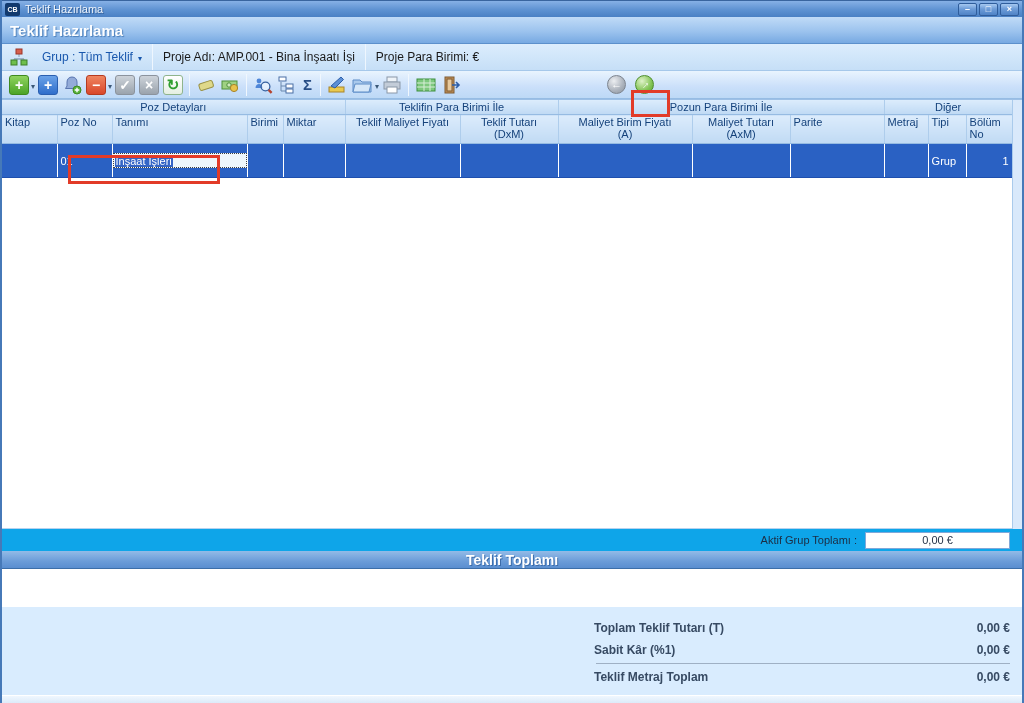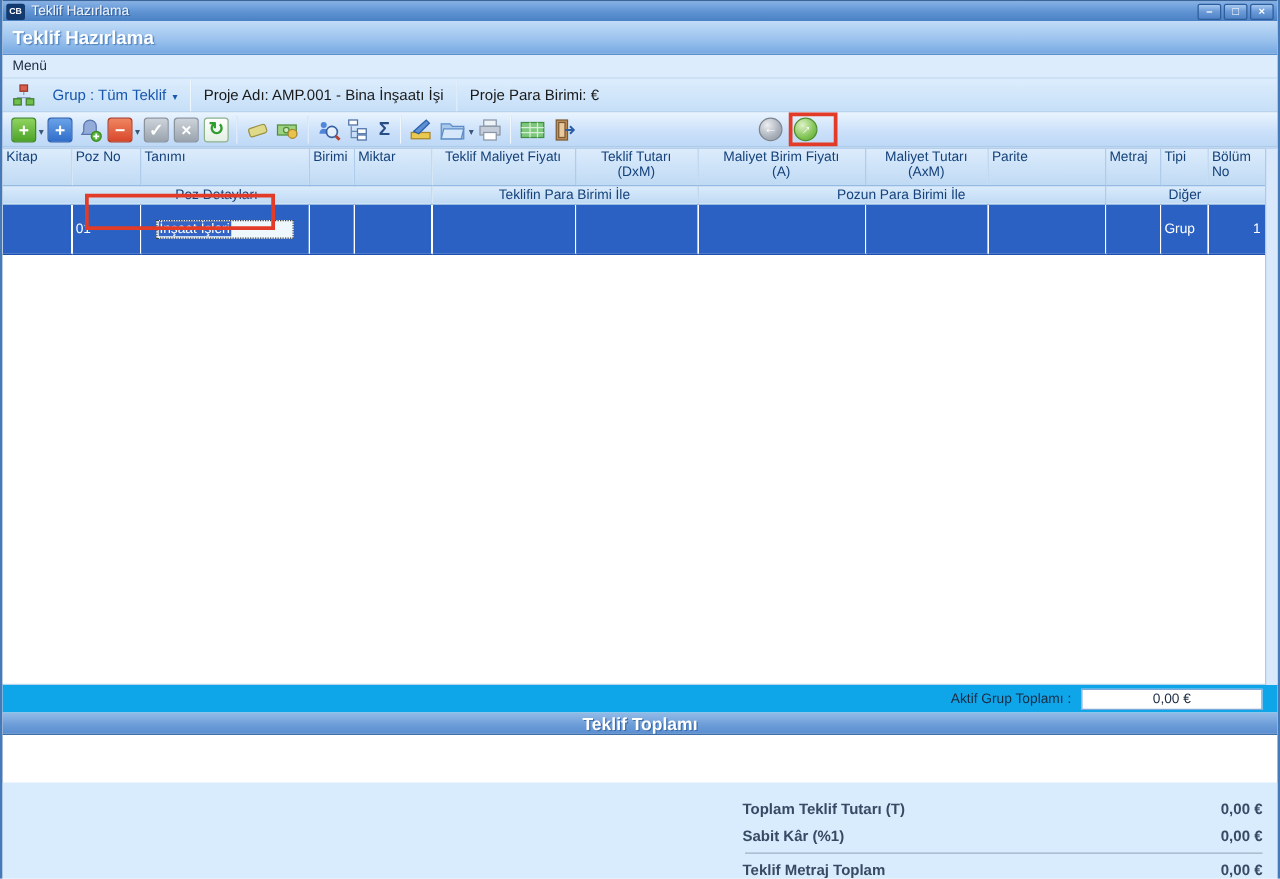--- a/index.html
+++ b/index.html
@@ -64,21 +64,21 @@
   tr.sel td{background:#2a61c3;color:#fff;border-right:1px solid rgba(255,255,255,.45);border-bottom:1px solid #1e4fae;}
   tr.r2 td{color:#9b231b;border-right:1px solid #dde6f0;border-bottom:1px solid #cfdcec;}
   tr.r2 td.cg-a{background:#faf2da;}
   tr.r2 td.cg-b{background:#ffffe1;}
   tr.r2 td.cg-c{background:#eaeaf8;}
   tr.r2 td.cg-d{background:#fdf0ee;}
   td.num{text-align:right;}
   .editor{height:15px;background:#eef7fc;outline:1px dotted #3f3f3f;outline-offset:-1px;
           display:flex;align-items:center;padding:0 2px;margin:0;}
   .editor .seltext{background:#3465c6;color:#fff;font-size:11px;padding:0 1px;}
-  td.editcell{padding:12px;}
+  td.editcell{padding:0;}
   .scrollstrip{position:absolute;right:0;top:0;width:10px;height:429px;background:#d9e9fb;border-left:1px solid #aacbec;}
   
   .aktifband{height:23px;background:#0ea5e9;border-top:1px solid #b5d2ef;display:flex;align-items:center;
              justify-content:flex-end;padding-right:12px;}
   .aktif-label{font-size:11px;color:#1d2c42;margin-right:8px;}
   .aktif-box{width:145px;height:17px;background:#fff;border:1px solid #7fa8d9;display:flex;
              align-items:center;justify-content:center;font-size:11px;color:#1d2c42;}
   
   .tekheader{height:18px;background:linear-gradient(180deg,#93bbe7 0%,#6b9cd8 60%,#5a8ed0 100%);
              border-bottom:1px solid #3c6ea8;display:flex;align-items:center;justify-content:center;}
@@ -111,23 +111,20 @@
       <span class="winbtn">–</span>
       <span class="winbtn">□</span>
       <span class="winbtn">×</span>
     </div>
   </div>
 
   <div class="caption">
     <span>Teklif Hazırlama</span>
   </div>
 
-  <div class="menubar">
-    <span>Menü</span>
-  </div>
 
   <div class="contextbar">
     <svg class="orgchart" width="18" height="18" viewBox="0 0 18 18">
       <path d="M9 6v3M4 13v-2h10v2M4 11h10" stroke="#8aa0b8" fill="none"></path>
       <rect x="6" y="1" width="6" height="5" fill="#d6604d" stroke="#9c3528"></rect>
       <rect x="1" y="12" width="6" height="5" fill="#6fbf4c" stroke="#3f7f2a"></rect>
       <rect x="11" y="12" width="6" height="5" fill="#6fbf4c" stroke="#3f7f2a"></rect>
     </svg>
     <span class="ctx-group">Grup : Tüm Teklif</span>
     <span class="ctx-dd">▾</span>
@@ -219,20 +216,26 @@
           <col style="width:98px">
           <col style="width:134px">
         <col style="width:98px">
           <col style="width:94px">
           <col style="width:44px">
           <col style="width:38px">
           <col style="width:46px">
       </colgroup>
       <tbody>
           <tr>
+        <th class="band" colspan="5">Poz Detayları</th>
+        <th class="band" colspan="2">Teklifin Para Birimi İle</th>
+        <th class="band" colspan="3">Pozun Para Birimi İle</th>
+        <th class="band" colspan="3">Diğer</th>
+      </tr>
+      <tr>
         <th class="colhead">Kitap</th>
         <th class="colhead">Poz No</th>
         <th class="colhead">Tanımı</th>
         <th class="colhead">Birimi</th>
         <th class="colhead">Miktar</th>
         <th class="colhead c">Teklif Maliyet Fiyatı</th>
         <th class="colhead c">
               <div>Teklif Tutarı</div>
               <div>(DxM)</div>
             </th>
@@ -245,26 +248,20 @@
               <div>(AxM)</div>
             </th>
         <th class="colhead">Parite</th>
         <th class="colhead">Metraj</th>
         <th class="colhead">Tipi</th>
         <th class="colhead">
               <div>Bölüm</div>
               <div>No</div>
             </th>
       </tr>
-      <tr>
-        <th class="band" colspan="5">Poz Detayları</th>
-        <th class="band" colspan="2">Teklifin Para Birimi İle</th>
-        <th class="band" colspan="3">Pozun Para Birimi İle</th>
-        <th class="band" colspan="3">Diğer</th>
-      </tr>
       <tr class="sel">
         <td></td>
         <td>01</td>
         <td class="editcell">
           <div class="editor">
             <span class="seltext">İnşaat İşleri</span>
           </div>
         </td>
         <td></td>
         <td></td>

